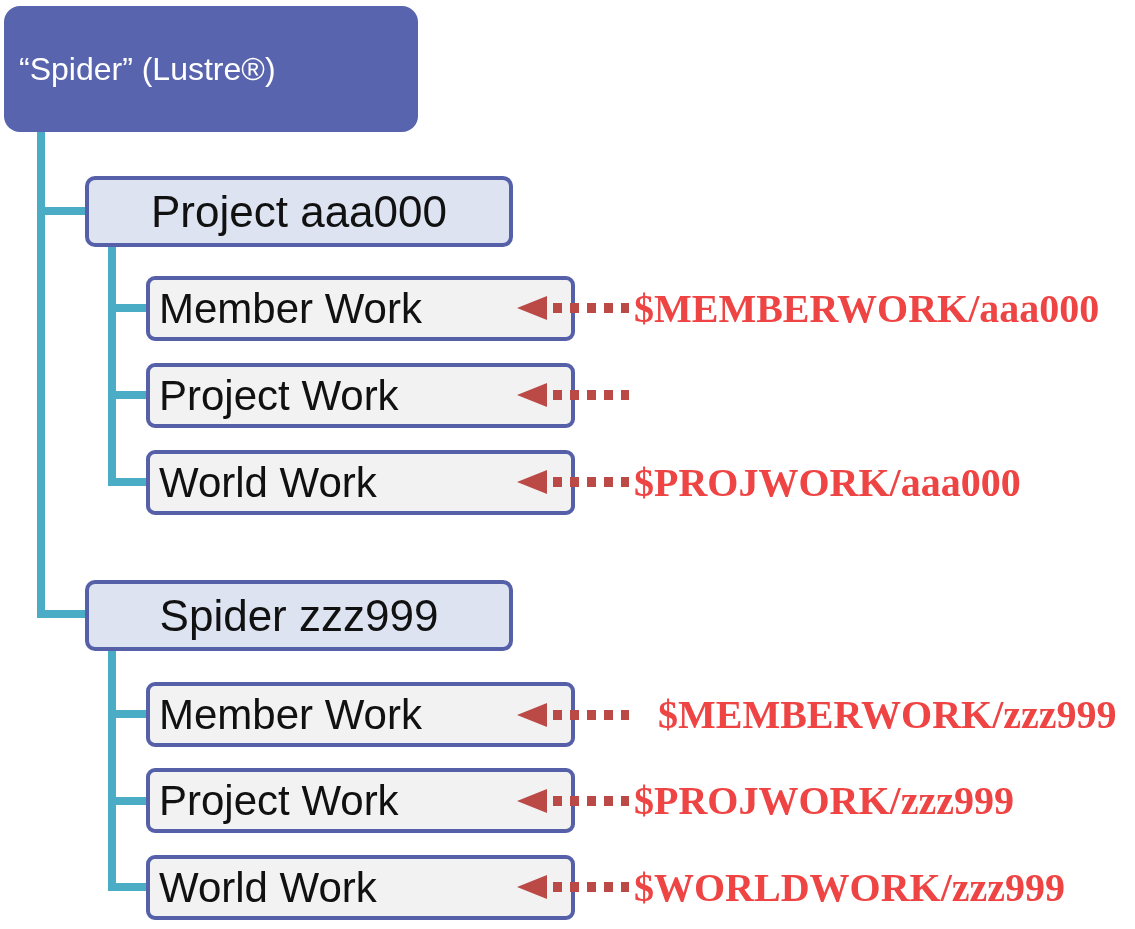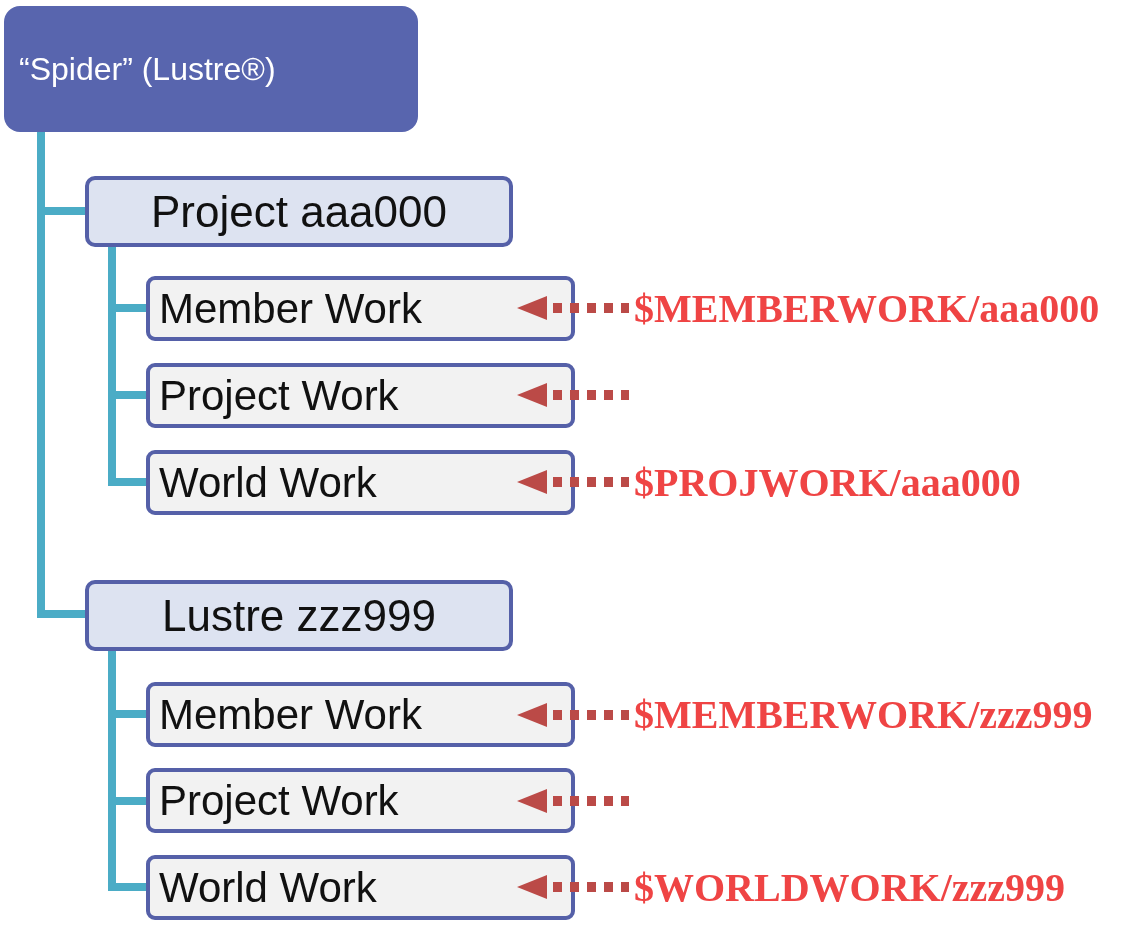--- a/index.html
+++ b/index.html
@@ -113,21 +113,21 @@
   </svg>
   <svg class="arrow" style="top:467px;" viewBox="0 0 112 30">
     <polygon points="0,15 30,3 30,27" fill="#BB4A47"></polygon>
     <line x1="36" y1="15" x2="112" y2="15" stroke="#BB4A47" stroke-width="10" stroke-dasharray="9 8"></line>
   </svg>
 
   <div class="path-label" style="top:282px;">$MEMBERWORK/aaa000</div>
   <div class="path-label" style="top:456px;">$PROJWORK/aaa000</div>
 
   <div class="node project-node" style="top:580px;">
-    <span>Lustre zzz999</span>
+    <span>Spider zzz999</span>
   </div>
 
   <div class="node work-node" style="top:682px;">
     <span>Member Work</span>
   </div>
   <div class="node work-node" style="top:768px;">
     <span>Project Work</span>
   </div>
   <div class="node work-node" style="top:855px;">
     <span>World Work</span>
@@ -139,16 +139,17 @@
   </svg>
   <svg class="arrow" style="top:786px;" viewBox="0 0 112 30">
     <polygon points="0,15 30,3 30,27" fill="#BB4A47"></polygon>
     <line x1="36" y1="15" x2="112" y2="15" stroke="#BB4A47" stroke-width="10" stroke-dasharray="9 8"></line>
   </svg>
   <svg class="arrow" style="top:872px;" viewBox="0 0 112 30">
     <polygon points="0,15 30,3 30,27" fill="#BB4A47"></polygon>
     <line x1="36" y1="15" x2="112" y2="15" stroke="#BB4A47" stroke-width="10" stroke-dasharray="9 8"></line>
   </svg>
 
-  <div class="path-label" style="top:688px;">$MEMBERWORK/zzz999</div>
+  <div class="path-label" style="top:688px;margin-left:24px;">$MEMBERWORK/zzz999</div>
+  <div class="path-label" style="top:774px;">$PROJWORK/zzz999</div>
   <div class="path-label" style="top:861px;">$WORLDWORK/zzz999</div>
 
 </div>
 
 </body></html>

